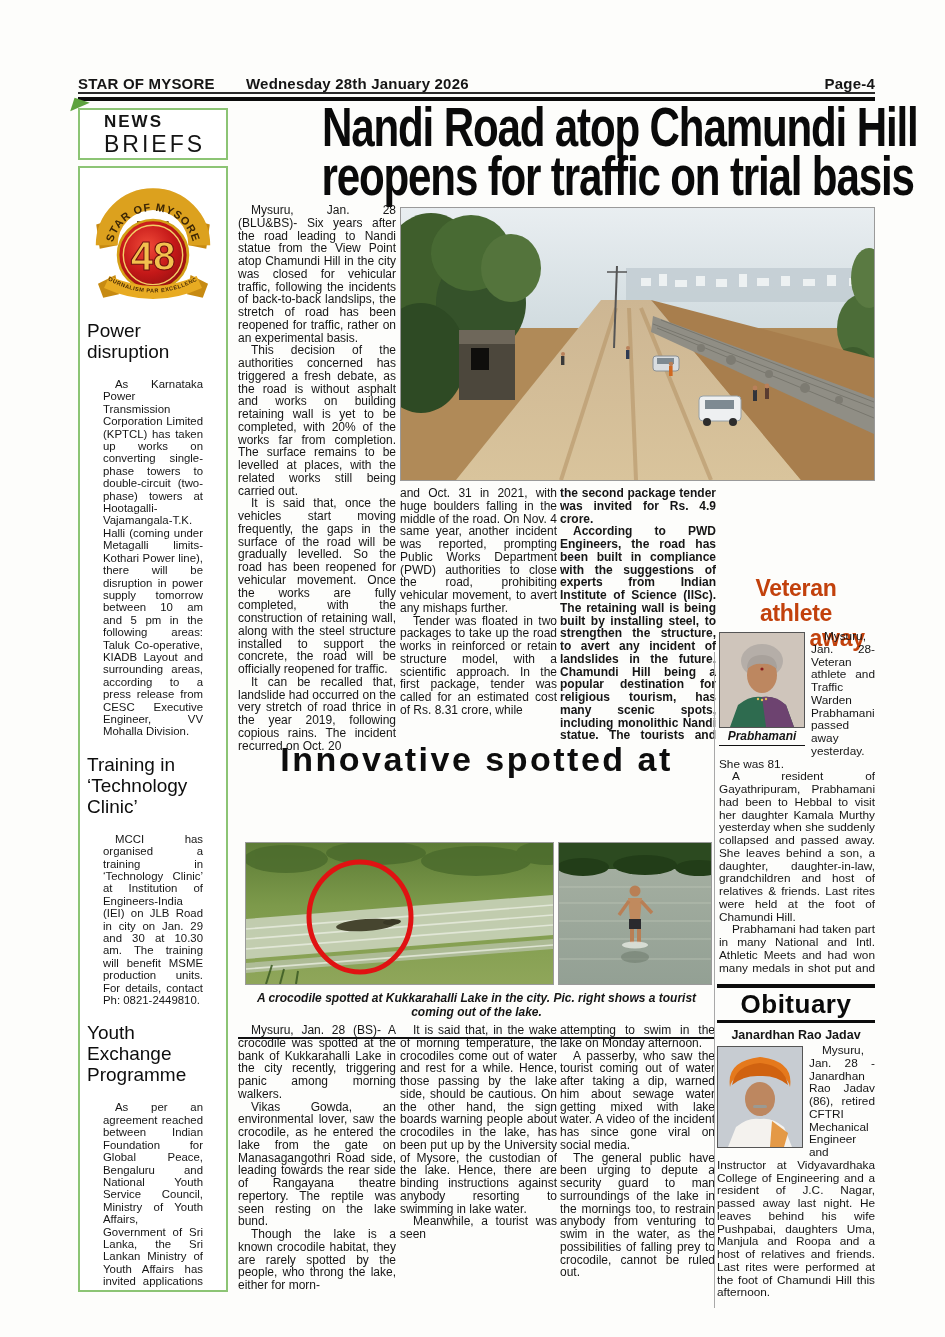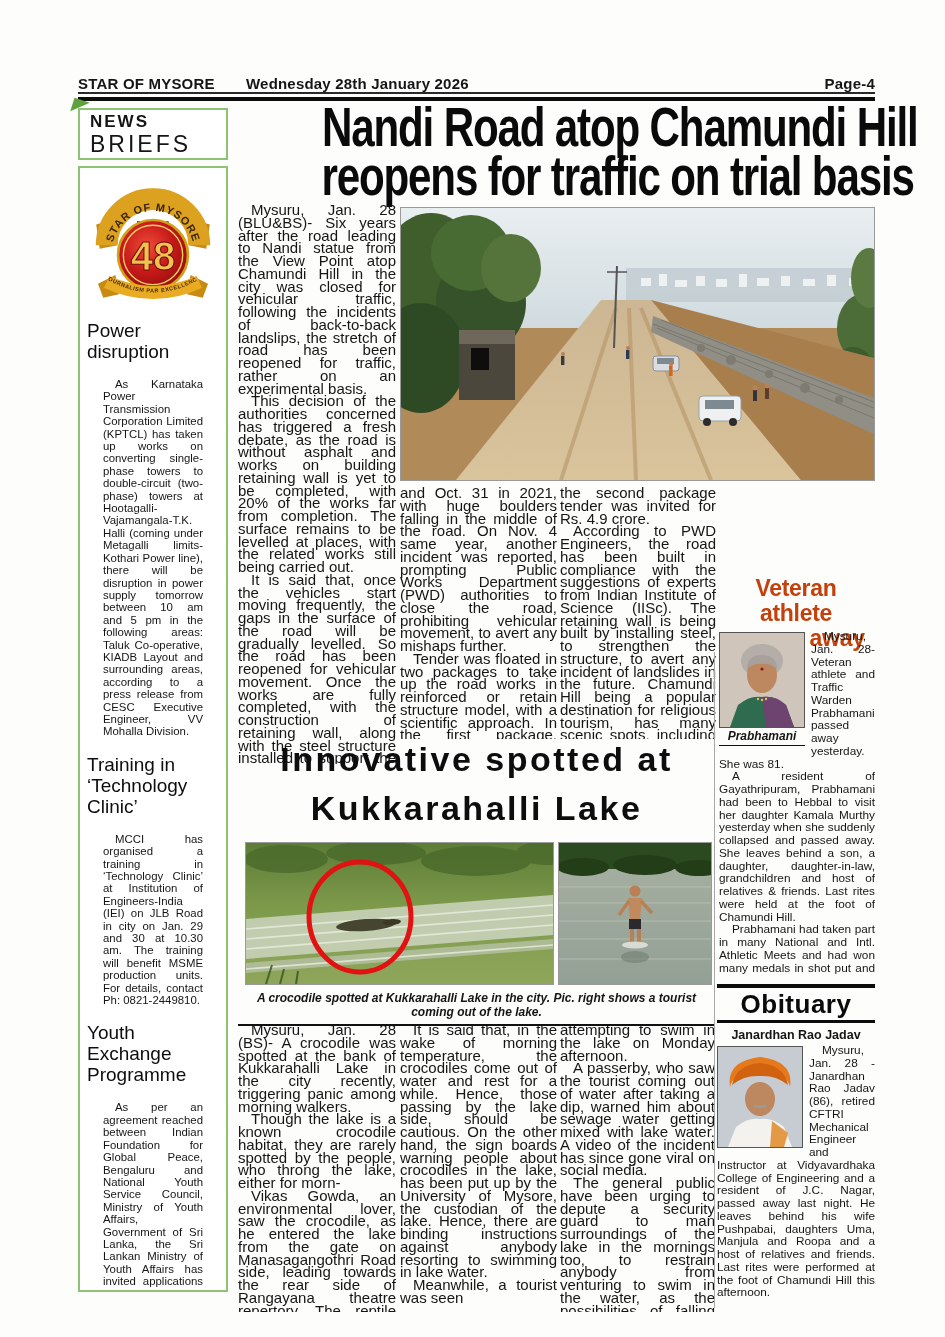--- a/index.html
+++ b/index.html
@@ -7,41 +7,41 @@
         font-family:"Liberation Sans","DejaVu Sans",sans-serif;color:#151515;overflow:hidden;}
   
   .masthead{position:absolute;left:78px;top:62px;width:797px;height:30px;display:flex;align-items:flex-end;
             border-bottom:2px solid #2a2a2a;font-weight:bold;font-size:15px;letter-spacing:.2px;}
   .masthead .paper{width:168px;}
   .masthead .date{flex:1;text-align:left;}
   .masthead .page-no{text-align:right;}
   .thick-rule{position:absolute;left:78px;top:97px;width:797px;height:4px;background:#0c0c0c;}
   
   .nb-title-box{position:absolute;left:78px;top:108px;width:150px;height:52px;border:2px solid #8cc474;background:#fff;
-                box-sizing:border-box;padding:2px 10px;}
+                box-sizing:border-box;padding:2px 24px;}
   .nb-flag{position:absolute;left:72px;top:100px;width:0;height:0;border-left:16px solid #5da23e;border-bottom:14px solid transparent;
            transform:rotate(18deg);}
   .nb-news{font-size:17px;font-weight:bold;letter-spacing:2px;line-height:20px;}
   .nb-briefs{font-size:23px;letter-spacing:3px;line-height:25px;font-weight:400;}
   .nb-box{position:absolute;left:78px;top:166px;width:150px;height:1126px;border:2px solid #8cc474;background:#fff;
           box-sizing:border-box;padding:4px 7px;overflow:hidden;}
   .nb-logo-wrap{text-align:center;margin:0 0 2px 0;}
   .nb-item h3{margin:6px 0 3px 0;font-size:19px;font-weight:400;line-height:21px;color:#0d0d0d;}
   .nb-item p{margin:16px;font-size:11.4px;line-height:12.4px;text-align:justify;text-indent:12px;}
   
   .hl{position:absolute;left:238px;top:102px;width:637px;text-align:center;}
   .hl .line{height:49px;}
   .hl .inner{display:inline-block;transform:scale(.78,1.04);transform-origin:center;white-space:nowrap;
              font-size:54px;font-weight:bold;letter-spacing:-1.5px;color:#0a0a0a;line-height:49px;}
   .col{position:absolute;overflow:hidden;}
-  .col p{margin:0;font-size:15px;line-height:12.75px;text-align:justify;text-indent:13px;}
+  .col p{margin:0;font-size:12px;line-height:12.75px;text-align:justify;text-indent:13px;}
   .col p.cont{text-indent:0;}
   #col1{left:238px;top:204px;width:158px;height:560px;}
   #col2{left:400px;top:487px;width:157px;height:252px;}
-  #col3{left:560px;top:487px;width:156px;height:252px;}
+  #col3{left:560px;top:487px;width:156px;height:252px;font-weight:bold;}
   #col4{left:719px;top:487px;width:156px;height:86px;}
   .photo-frame{position:absolute;border:1px solid #9a9a9a;box-sizing:border-box;overflow:hidden;background:#ccc;}
   #road-photo{left:400px;top:207px;width:475px;height:274px;}
   
   .vet-head{position:absolute;left:717px;top:576px;width:158px;text-align:center;font-weight:bold;
             font-size:23px;line-height:25px;letter-spacing:-.3px;color:#c2410c;}
   .vet-body{position:absolute;left:719px;top:630px;width:156px;height:346px;overflow:hidden;}
   .vet-body p{margin:0;font-size:11.8px;line-height:12.75px;text-align:justify;text-indent:13px;}
   .float-photo{float:left;margin:2px 6px 2px 0;text-align:center;}
   .float-photo .img{border:1px solid #555;display:block;}
@@ -53,21 +53,21 @@
   .obit .bar2{height:3px;background:#0c0c0c;}
   .obit h2{margin:1px 0;text-align:center;font-size:26px;font-weight:bold;letter-spacing:.5px;line-height:30px;color:#0a0a0a;}
   .obit .name{text-align:center;font-weight:bold;font-size:12.5px;margin:5px 0 2px 0;}
   .obit p{margin:0;font-size:11.8px;line-height:12.75px;text-align:justify;text-indent:13px;}
   
   .croc-head{position:absolute;left:238px;top:735px;width:477px;text-align:center;font-weight:bold;color:#0d0d0d;
              font-size:34px;letter-spacing:2.5px;line-height:49px;}
   #croc-photo-left{left:245px;top:842px;width:309px;height:143px;}
   #croc-photo-right{left:558px;top:842px;width:154px;height:143px;}
   .croc-cap{position:absolute;left:238px;top:991px;width:477px;text-align:center;font-size:12px;font-weight:bold;
-            font-style:italic;padding-bottom:5px;border-bottom:2.5px solid #111;}
+            font-style:italic;padding-bottom:18px;border-bottom:2.5px solid #111;}
   #bcol1{left:238px;top:1024px;width:158px;height:288px;}
   #bcol2{left:400px;top:1024px;width:157px;height:288px;}
   #bcol3{left:560px;top:1024px;width:155px;height:288px;}
   .vsep{position:absolute;left:714px;top:652px;width:1px;height:656px;background:#a8a8a8;}
 </style>
 </head>
 <body>
 
 <div id="page">
 
@@ -286,21 +286,20 @@
           <path d="M10,100 L18,80 Q30,70 42,72 Q54,70 66,80 L74,100 Z" fill="#f4f2ee"></path>
           <path d="M54,74 L70,86 L66,100 L52,100 Z" fill="#e08a28" opacity=".85"></path>
         </svg>
       </span>
       <p>Mysuru, Jan. 28 - Janardhan Rao Jadav (86), retired CFTRI Mechanical Engineer and Instructor at Vidyavardhaka College of Engineering and a resident of J.C. Nagar, passed away last night. He leaves behind his wife Pushpabai, daughters Uma,  Manjula and Roopa and a host of relatives and friends. Last rites were performed at the foot of Chamundi Hill this afternoon.</p>
     </div>
   </div>
 
   <div class="croc-head">
     <div>Innovative spotted at</div>
-    <div>Kukkarahalli Lake</div>
   </div>
 
   <div class="photo-frame" id="croc-photo-left">
     <svg width="307" height="141" viewBox="0 0 307 141">
       <defs>
         <linearGradient id="lakeG" x1="0" y1="0" x2="0" y2="1">
           <stop offset="0%" stop-color="#5d7c36"></stop>
             <stop offset="45%" stop-color="#7d9a4b"></stop>
             <stop offset="100%" stop-color="#8fa65a"></stop>
         </linearGradient>
@@ -362,22 +361,22 @@
         <rect x="78" y="86" width="4" height="14" fill="#b97f55"></rect>
       <ellipse cx="76" cy="102" rx="13" ry="3.5" fill="#e6eae2" opacity=".8"></ellipse>
       <ellipse cx="76" cy="114" rx="14" ry="6" fill="#6e7a6c" opacity=".55"></ellipse>
     </svg>
   </div>
 
   <div class="croc-cap">A crocodile spotted at Kukkarahalli Lake in the city. Pic. right shows a tourist coming out of the lake.</div>
 
   <div class="col" id="bcol1">
     <p>Mysuru, Jan. 28 (BS)- A crocodile was spotted at the bank of Kukkarahalli Lake in the city recently, triggering panic among morning walkers.</p>
+    <p>Vikas Gowda, an environmental lover, saw the crocodile, as he entered the lake from the gate on Manasagangothri Road side, leading towards the rear side of Rangayana theatre repertory. The reptile was seen resting on the lake bund.</p>
     <p>Though the lake is a known crocodile habitat, they are rarely spotted by the people, who throng the lake, either for morn-</p>
-    <p>Vikas Gowda, an environmental lover, saw the crocodile, as he entered the lake from the gate on Manasagangothri Road side, leading towards the rear side of Rangayana theatre repertory. The reptile was seen resting on the lake bund.</p>
   </div>
   <div class="col" id="bcol2">
     <p>It is said that, in the wake of morning temperature, the crocodiles come out of water and rest for a while. Hence, those passing by the lake side, should be cautious. On the other hand, the sign boards warning people about crocodiles in the lake, has been put up by the University of Mysore, the custodian of the lake. Hence, there are binding instructions against anybody resorting to swimming in lake water.</p>
     <p>Meanwhile, a tourist was seen</p>
   </div>
   <div class="col" id="bcol3">
     <p class="cont">attempting to swim in the lake on Monday afternoon.</p>
     <p>A passerby, who saw the tourist coming out of water after taking a dip, warned him about sewage water getting mixed with lake water. A video of the incident has since gone viral on social media.</p>
     <p>The general public have been urging to depute a security guard to man surroundings of the lake in the mornings too, to restrain anybody from venturing to swim in the water, as the possibilities of falling prey to crocodile, cannot be ruled out.</p>
   </div>

